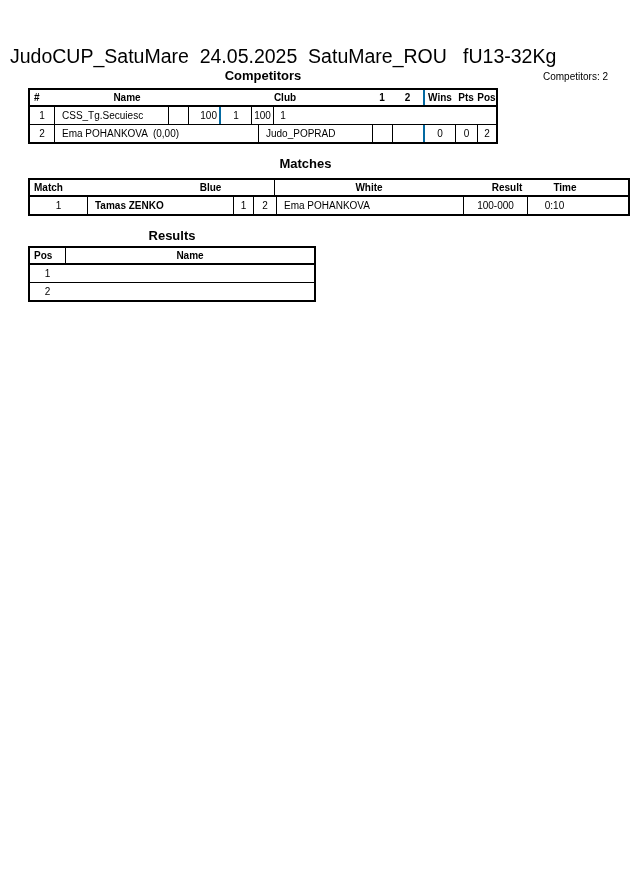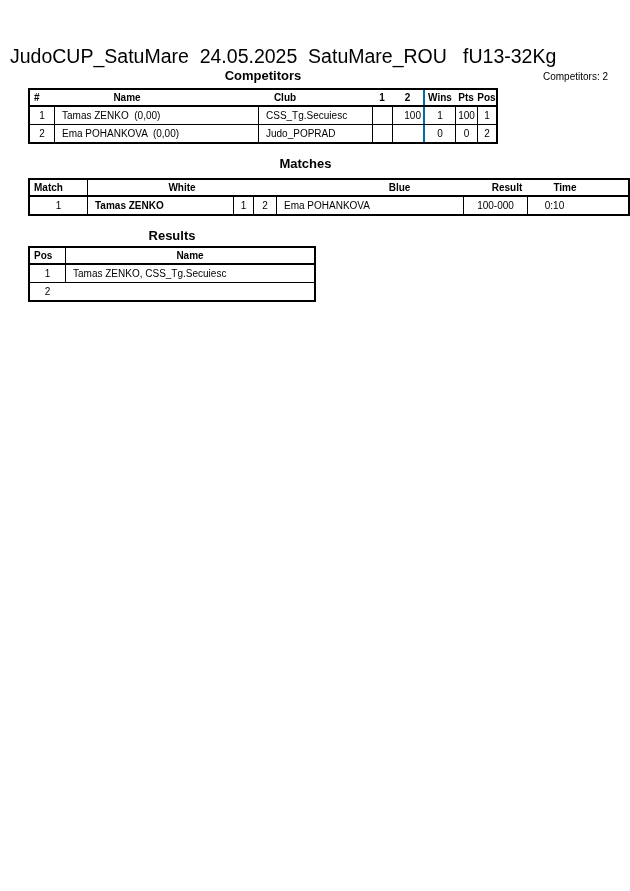--- a/index.html
+++ b/index.html
@@ -69,21 +69,20 @@
     <div class="cell cw-name"><span class="off shift-name">Name</span></div>
     <div class="cell cw-club"><span class="off shift-club">Club</span></div>
     <div class="cell cw-s1">1</div>
     <div class="cell cw-s2">2</div>
     <div class="cell cw-wins bl2">Wins</div>
     <div class="cell cw-pts">Pts</div>
     <div class="cell cw-pos">Pos</div>
   </div>
   <div class="row">
     <div class="cell cw-num">1</div>
-    <div class="cell cw-name left bl">Tamas ZENKO  (0,00)</div>
     <div class="cell cw-club left bl">CSS_Tg.Secuiesc</div>
     <div class="cell cw-s1 bl"></div>
     <div class="cell cw-s2 bl right">100</div>
     <div class="cell cw-wins bl2">1</div>
     <div class="cell cw-pts bl">100</div>
     <div class="cell cw-pos bl">1</div>
   </div>
   <div class="row sep">
     <div class="cell cw-num">2</div>
     <div class="cell cw-name left bl">Ema POHANKOVA  (0,00)</div>
@@ -93,22 +92,22 @@
     <div class="cell cw-wins bl2">0</div>
     <div class="cell cw-pts bl">0</div>
     <div class="cell cw-pos bl">2</div>
   </div>
 </div>
 
 <div class="heading h-match">Matches</div>
 <div class="tbl t-match">
   <div class="row hrow">
     <div class="cell mw-match hleft">Match</div>
+    <div class="cell mw-blue"><span class="off shift-blue">Blue</span></div>
     <div class="cell mw-whitehdr bl">White</div>
-    <div class="cell mw-blue"><span class="off shift-blue">Blue</span></div>
     <div class="cell mw-result"><span class="off shift-result">Result</span></div>
     <div class="cell mw-time"><span class="off shift-time">Time</span></div>
   </div>
   <div class="row">
     <div class="cell mw-match">1</div>
     <div class="cell mw-white left bl bold">Tamas ZENKO</div>
     <div class="cell mw-n1 bl">1</div>
     <div class="cell mw-n2 bl">2</div>
     <div class="cell mw-blue left bl">Ema POHANKOVA</div>
     <div class="cell mw-result bl">100-000</div>
@@ -117,18 +116,17 @@
 </div>
 
 <div class="heading h-res">Results</div>
 <div class="tbl t-res">
   <div class="row hrow">
     <div class="cell rw-pos hleft">Pos</div>
     <div class="cell rw-name bl">Name</div>
   </div>
   <div class="row">
     <div class="cell rw-pos">1</div>
-    <div class="cell rw-name left bl">Tamas ZENKO, CSS_Tg.Secuiesc</div>
   </div>
   <div class="row sep">
     <div class="cell rw-pos">2</div>
   </div>
 </div>
 
 </body></html>

